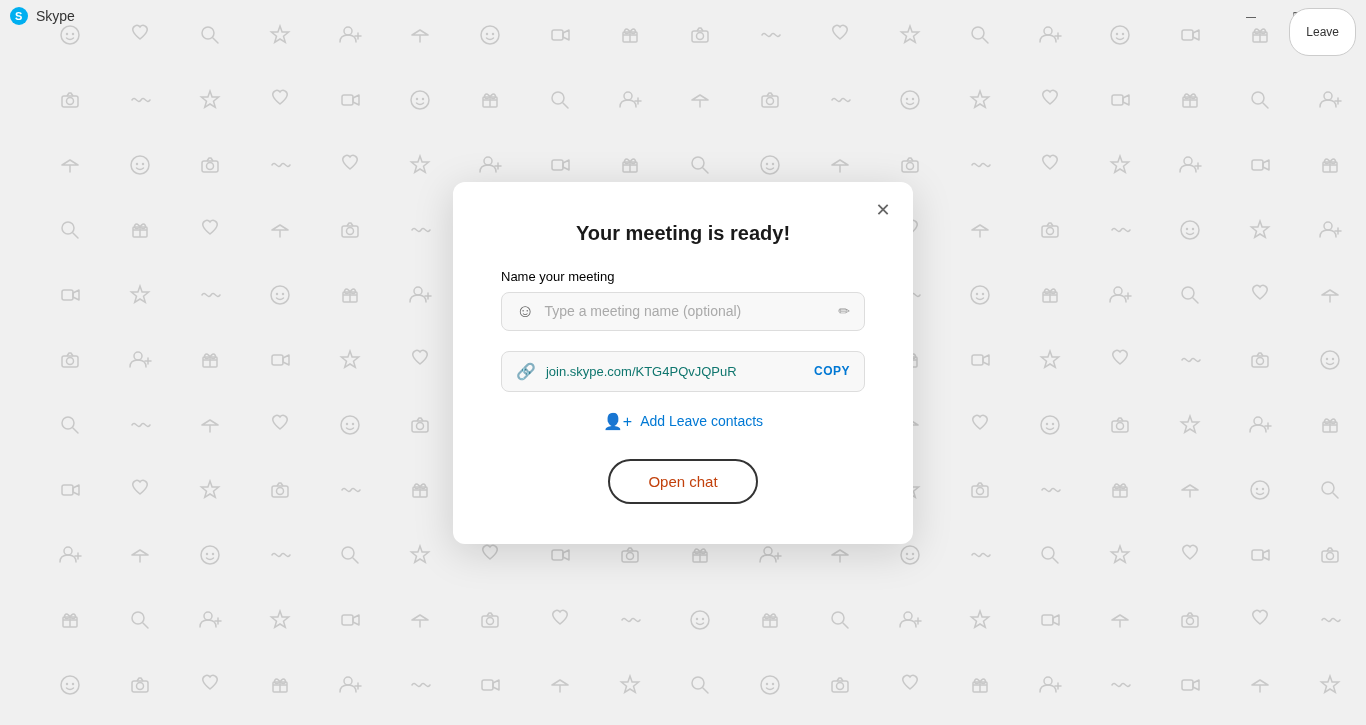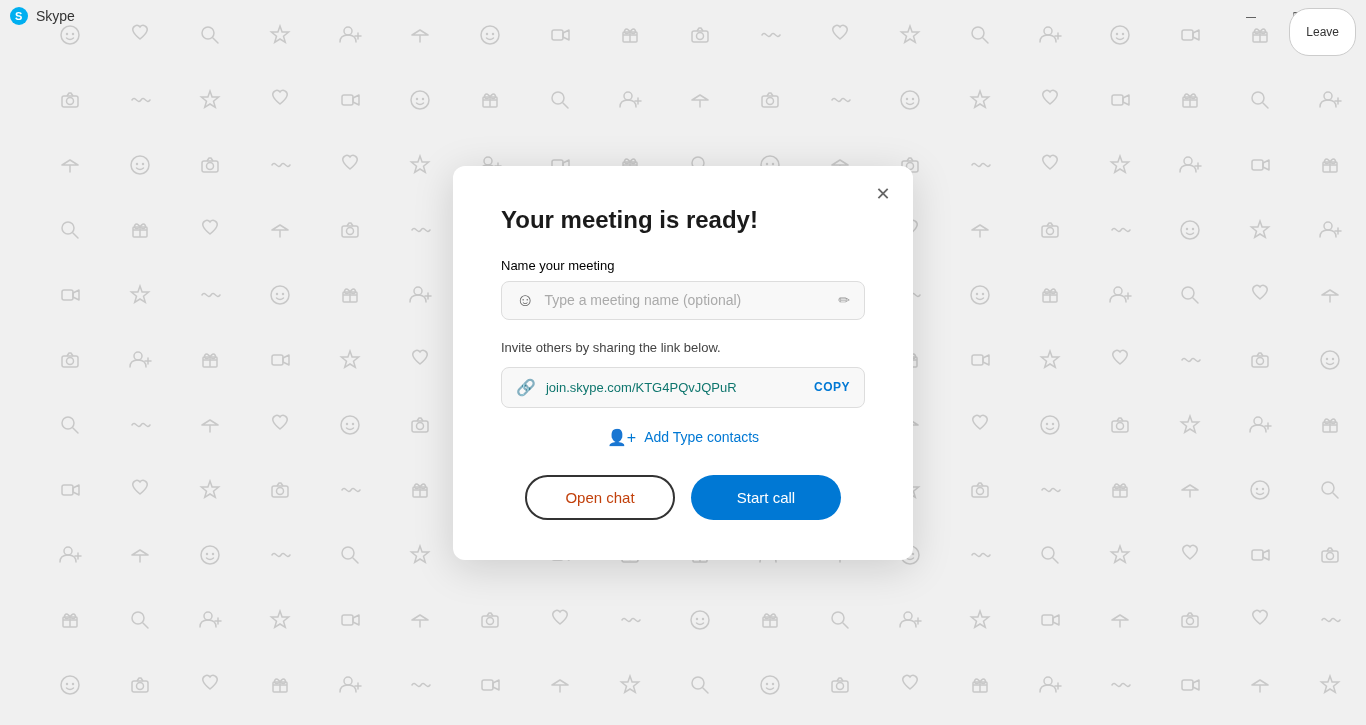--- a/index.html
+++ b/index.html
@@ -108,24 +108,25 @@
       color: #666;
       width: 28px;
       height: 28px;
       display: flex;
       align-items: center;
       justify-content: center;
       border-radius: 50%;
     }
 
     .modal-title {
-      font-size: 24px;
+      font-size: 20px;
       font-weight: 700;
       color: #1a1a1a;
       margin-bottom: 24px;
+      text-align: center;
     }
 
     .field-label {
       font-size: 13px;
       color: #000000;
       margin-bottom: 8px;
     }
 
     .name-input-wrapper {
       display: flex;
@@ -557,32 +558,30 @@
 
     <h1 class="modal-title">Your meeting is ready!</h1>
 
     <div class="field-label">Name your meeting</div>
     <div class="name-input-wrapper">
       <span class="smiley-icon">☺</span>
       <input type="text" placeholder="Type a meeting name (optional)" style="">
       <span class="edit-icon">✏</span>
     </div>
 
-    <div class="invite-text">Invite others by sharing the link below.</div>
 
     <div class="link-wrapper">
       <span class="link-icon">🔗</span>
       <span class="link-text">join.skype.com/KTG4PQvJQPuR</span>
       <button class="copy-btn">COPY</button>
     </div>
 
     <a class="add-contacts">
       <span class="add-contacts-icon">👤+</span>
-      <span>Add Type contacts</span>
+      <span>Add Leave contacts</span>
     </a>
 
     <div class="buttons-row">
       <button class="open-chat-btn">Open chat</button>
-      <button class="start-call-btn">Start call</button>
     </div>
 
   </div>
 </div>
 
 </body></html>

